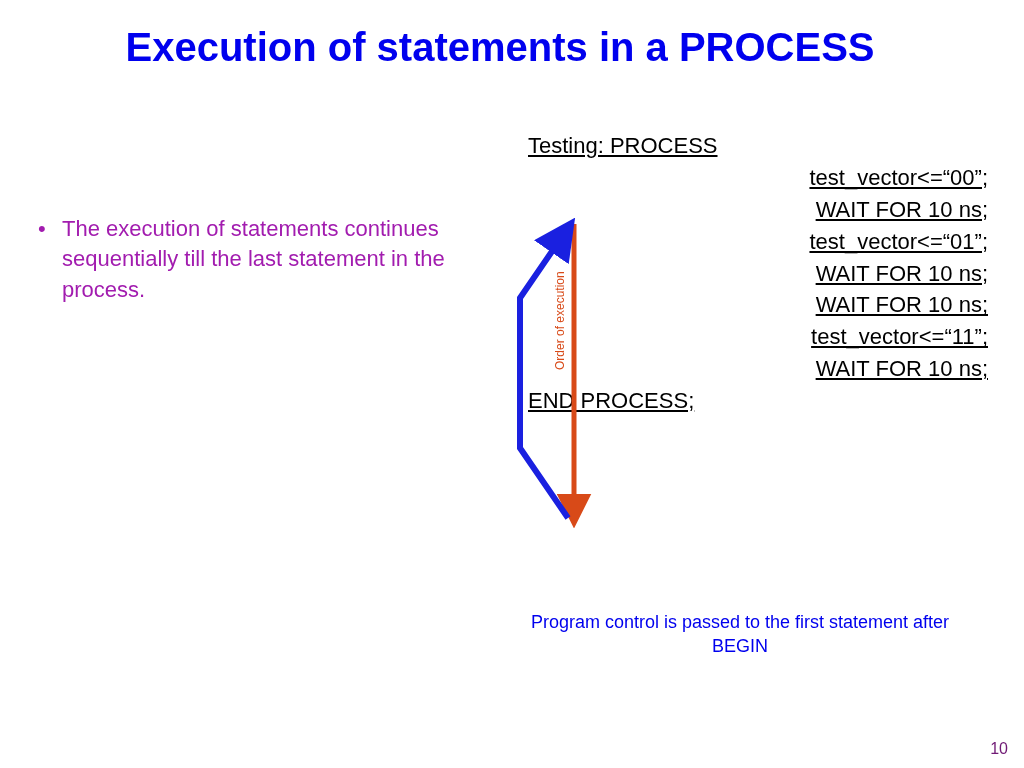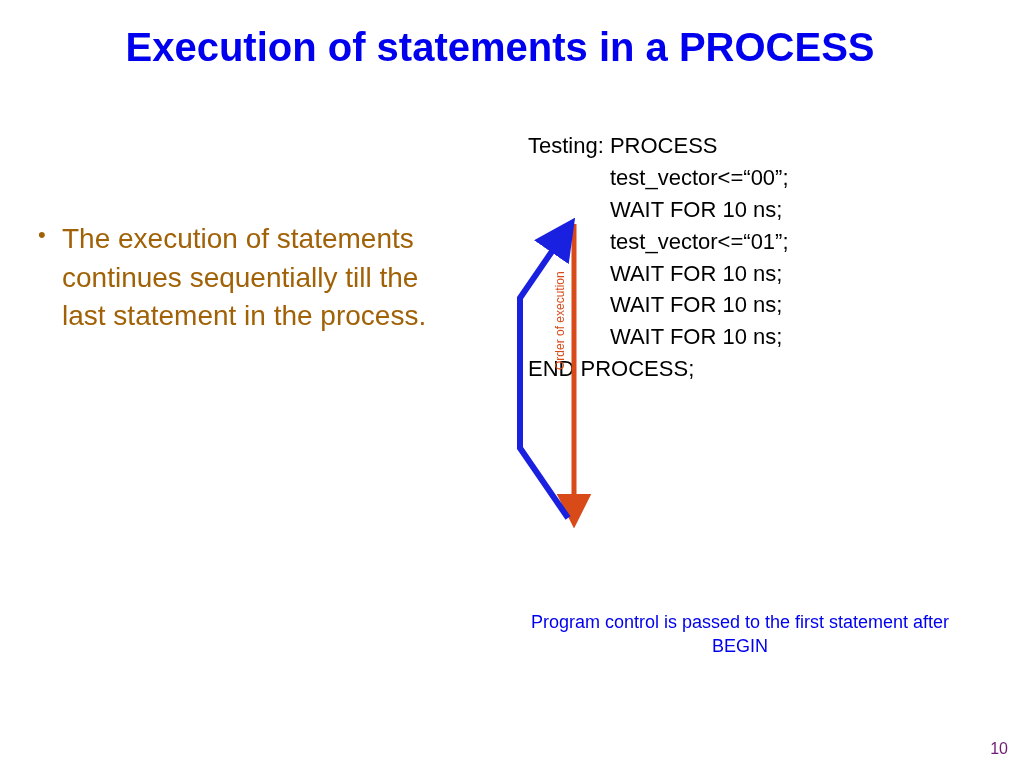--- a/index.html
+++ b/index.html
@@ -16,25 +16,25 @@
     top: 25px;
     left: 0;
     width: 1000px;
     text-align: center;
     font-size: 40px;
     font-weight: bold;
     color: #0000ee;
   }
   .left-col {
     position: absolute;
-    top: 220px;
+    top: 214px;
     left: 28px;
     width: 420px;
-    font-size: 28px;
-    color: #a16207;
+    font-size: 22px;
+    color: #a21caf;
     line-height: 1.38;
   }
   .left-col ul {
     list-style: none;
   }
   .left-col li {
     position: relative;
     padding-left: 34px;
     margin-bottom: 6px;
   }
@@ -46,23 +46,24 @@
     font-size: 22px;
   }
   .right-col {
     position: absolute;
     top: 130px;
     left: 528px;
     width: 460px;
     font-size: 22px;
     color: #000;
     line-height: 1.45;
+    text-decoration: underline;
   }
   .code-line { white-space: pre; }
-  .indent { padding-left: 82px; }
+  .indent { padding-left: 82px; text-align: right; }
   .arrow-area {
     position: absolute;
     top: 218px;
     left: 510px;
     width: 90px;
     height: 310px;
     pointer-events: none;
   }
   .order-label {
     position: absolute;
@@ -103,20 +104,21 @@
   </ul>
 </div>
 
 <div class="right-col">
   <div class="code-line">Testing: PROCESS</div>
   <div class="code-line indent">test_vector&lt;=“00”;</div>
   <div class="code-line indent">WAIT FOR 10 ns;</div>
   <div class="code-line indent">test_vector&lt;=“01”;</div>
   <div class="code-line indent">WAIT FOR 10 ns;</div>
   <div class="code-line indent">WAIT FOR 10 ns;</div>
+  <div class="code-line indent">test_vector&lt;=“11”;</div>
   <div class="code-line indent">WAIT FOR 10 ns;</div>
   <div class="code-line">END PROCESS;</div>
 </div>
 
 <svg class="arrow-area" viewBox="0 0 90 310" xmlns="http://www.w3.org/2000/svg">
   <defs>
     <marker id="arrow-orange" viewBox="0 0 10 10" refX="7" refY="5" markerWidth="7" markerHeight="7" orient="auto-start-reverse">
       <path d="M 0 0 L 10 5 L 0 10 z" fill="#d84a18"></path>
     </marker>
     <marker id="arrow-blue" viewBox="0 0 10 10" refX="7" refY="5" markerWidth="7" markerHeight="7" orient="auto-start-reverse">

